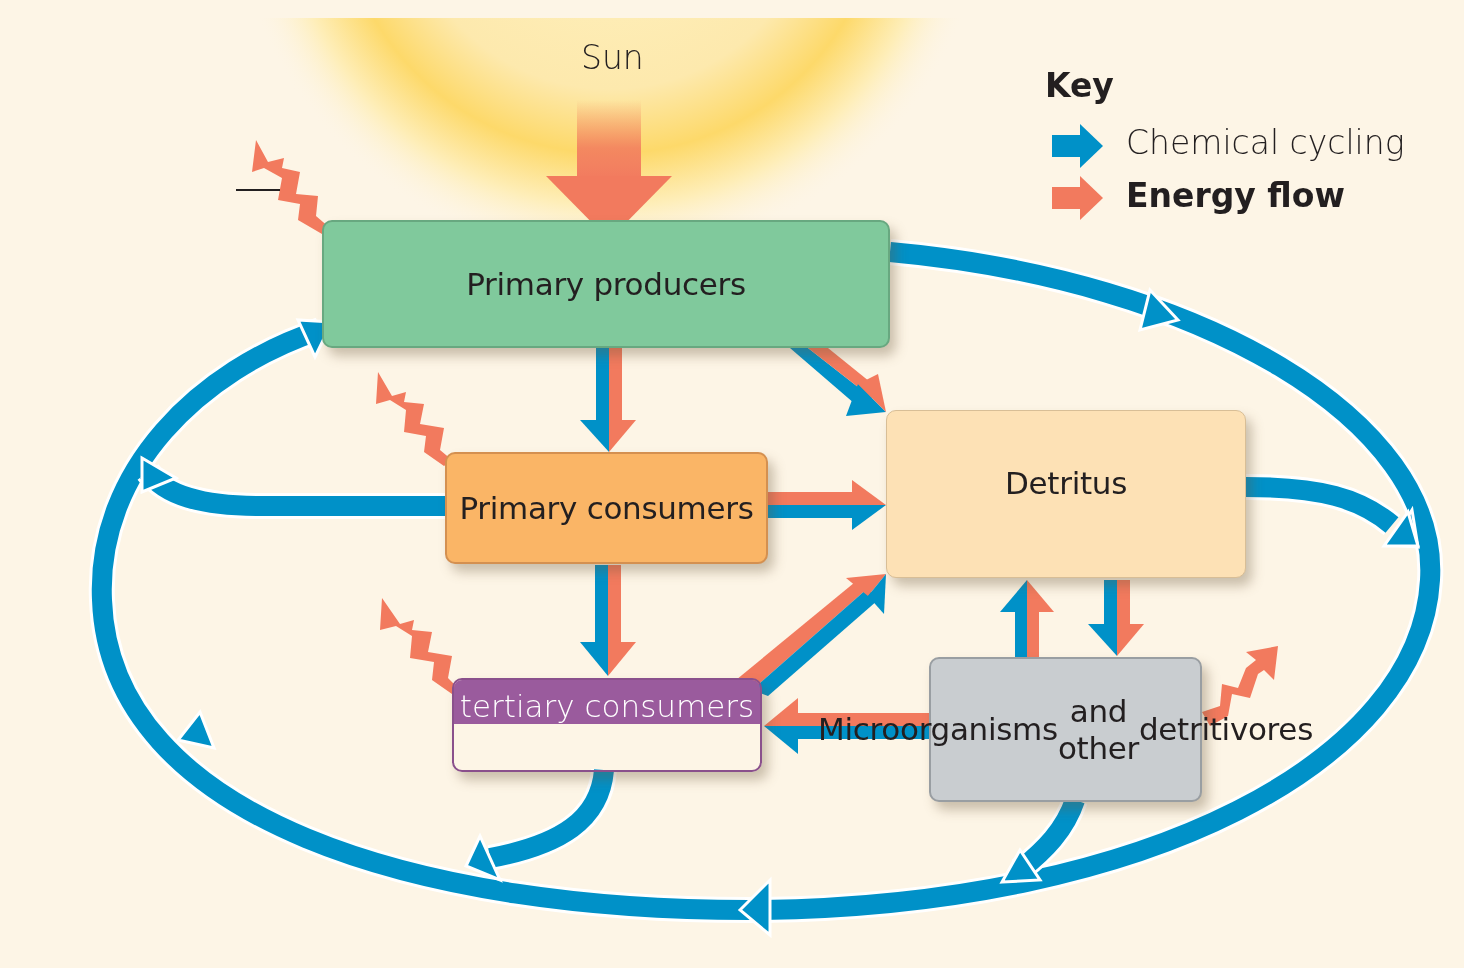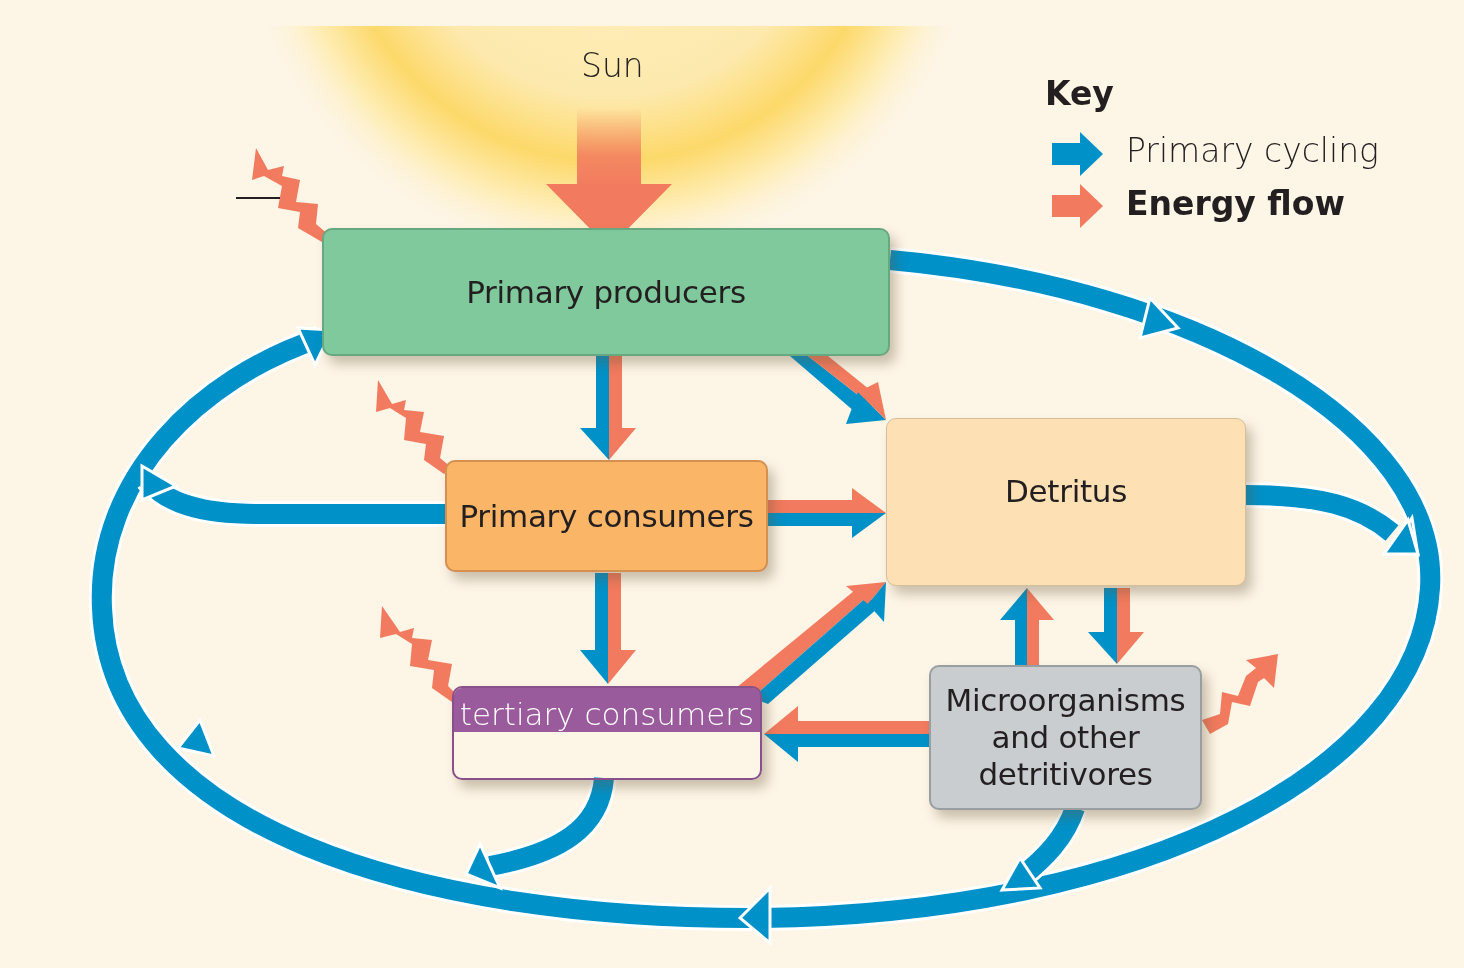--- a/index.html
+++ b/index.html
@@ -2,21 +2,21 @@
 <html><head>
 <meta charset="utf-8">
 <style>
   html, body { margin: 0; padding: 0; }
   body {
     width: 1464px; height: 968px; overflow: hidden;
     background: #fdf5e6;
     font-family: "DejaVu Sans", sans-serif;
     position: relative;
   }
-  #stage { position: absolute; left: 0; top: 8px; width: 1464px; height: 684px; }
+  #stage { position: absolute; left: 0; top: 0; width: 1464px; height: 684px; }
   .lbl { position: absolute; color: #231f20; font-weight: 300; white-space: nowrap; }
   .box {
     position: absolute; box-sizing: border-box;
     display: flex; align-items: center; justify-content: center; text-align: center;
     color: #231f20; border-radius: 10px;
     box-shadow: 6px 8px 12px rgba(110,90,60,0.35);
   }
   .box span { font-size: 31px; letter-spacing: -0.3px; }
 </style>
 </head>
@@ -159,21 +159,21 @@
   <g>
     <rect x="1052" y="187" width="30" height="22" fill="#f27a5e"></rect>
     <polygon points="1080,176 1103,198 1080,220" fill="#f27a5e"></polygon>
   </g>
 </svg>
 
 <div class="lbl" style="left:581px;top:38px;font-size:33px;">Sun</div>
 
 <div>
   <div class="lbl" style="left:1045px;top:66px;font-size:33px;font-weight:bold;">Key</div>
-  <div class="lbl" style="left:1126px;top:123px;font-size:33px;">Primary cycling</div>
+  <div class="lbl" style="left:1126px;top:123px;font-size:33px;">Chemical cycling</div>
   <div class="lbl" style="left:1126px;top:176px;font-size:33px;font-weight:bold;">Energy flow</div>
 </div>
 
 <div class="box" style="left:445px;top:452px;width:323px;height:112px;background:#fab566;border:2px solid #d49050;">
   <span>Primary consumers</span>
 </div>
 
 <div class="box" style="left:322px;top:220px;width:568px;height:128px;background:#80c99c;border:2px solid #68a880;">
   <span>Primary producers</span>
 </div>
@@ -181,18 +181,18 @@
 <div class="box" style="left:886px;top:410px;width:360px;height:168px;background:#fde1b5;border:1px solid #d8be96;padding-bottom:22px;">
   <span>Detritus</span>
 </div>
 
 <div style="position:absolute;left:452px;top:678px;width:310px;height:94px;border-radius:10px;overflow:hidden;box-shadow:6px 8px 12px rgba(110,90,60,0.35);border:2px solid #8a508c;box-sizing:border-box;">
   <div style="height:44px;background:#9a5b9d;display:flex;align-items:flex-end;justify-content:center;">
     <span style="font-size:31px;color:#ffffff;font-weight:300;">tertiary consumers</span>
   </div>
 </div>
 
-<div class="box" style="left:929px;top:657px;width:273px;height:145px;background:#c9cdd0;border:2px solid #999ea2;flex-direction:column;line-height:37px;">
+<div class="box" style="left:929px;top:657px;width:273px;height:145px;background:#c9cdd0;border:2px solid #999ea2;flex-direction:row;line-height:37px;">
   <span>Microorganisms</span>
   <span>and other</span>
   <span>detritivores</span>
 </div>
 </div>
 
 </body></html>

